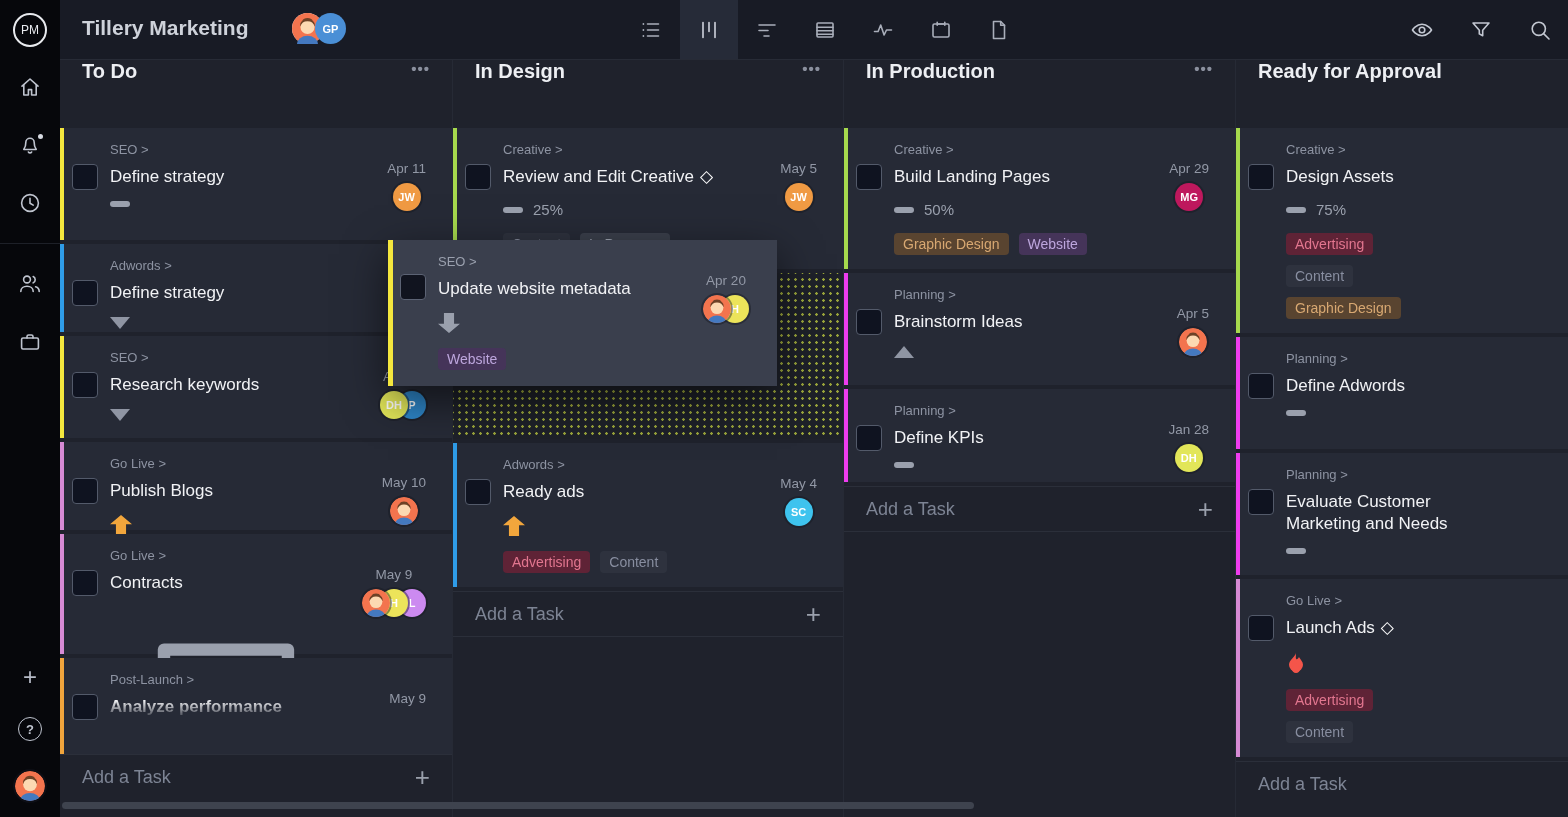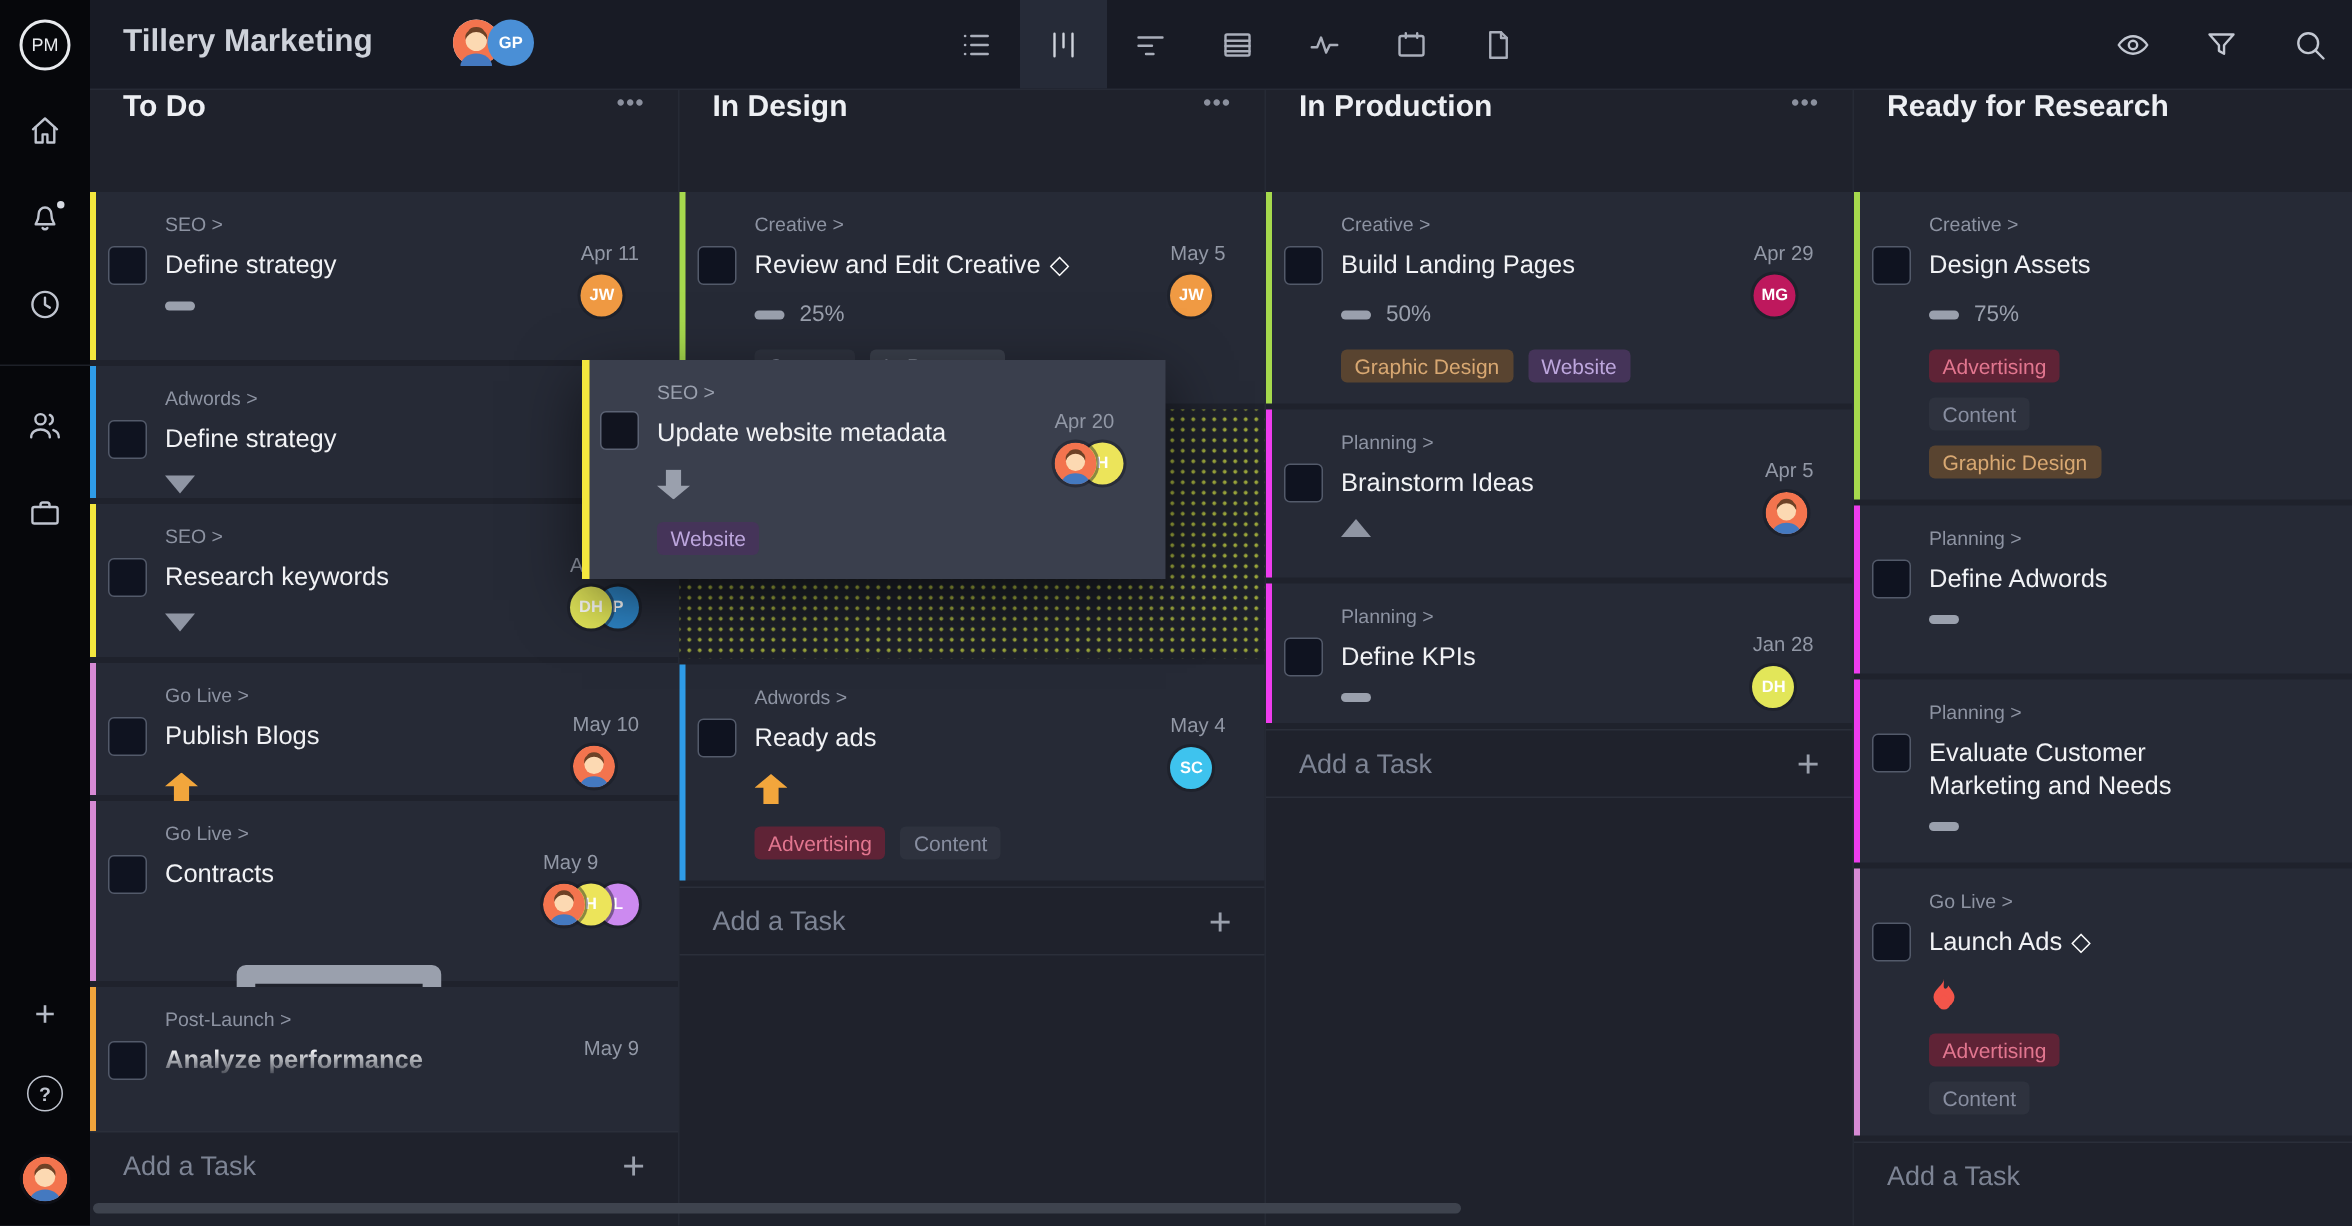--- a/index.html
+++ b/index.html
@@ -17,21 +17,21 @@
   .sbottom { margin-top:auto; display:flex; flex-direction:column; align-items:center; gap:30px; padding-bottom:16px; color:#bfc4cf; }
   .plus-glyph { font-size:24px; font-weight:400; color:#b5bac6; line-height:20px; }
   .help-circle { width:24px; height:24px; border:1.6px solid #bfc4cf; border-radius:50%;
     display:flex; align-items:center; justify-content:center; font-size:13px; font-weight:700; }
   .bell-dot { position:absolute; right:-1px; top:1px; width:5px; height:5px; border-radius:50%; background:#d6dae2; }
 
   
   .main { position:absolute; left:60px; top:0; width:1508px; height:817px; }
   .header { position:relative; height:60px; background:#181b25; border-bottom:1px solid #272b36; }
   .htitle { position:absolute; left:22px; top:16px; font-size:21px; font-weight:600; color:#ced2da; }
-  .havatars { position:absolute; left:242px; top:13px; display:flex;align-items:center; }
+  .havatars { position:absolute; left:232px; top:13px; display:flex;align-items:center; }
   .hav { width:31px; height:31px; border-radius:50%; display:flex; align-items:center; justify-content:center;
     font-size:11px; font-weight:700; color:#fff; }
   .hav + .hav { margin-left:-8px; }
   .view-tabs { position:absolute; left:562px; top:0; height:100%; display:flex; color:#a9aeba; }
   .vtab { width:58px; height:100%; display:flex; align-items:center; justify-content:center; cursor:pointer; }
   .vtab.active { background:#262b38; color:#cfd3dc; }
   .header-right { position:absolute; right:16px; top:0; height:100%; display:flex; align-items:center; gap:35px; color:#c3c8d2; }
   .header-right .hicon { width:24px; height:24px; cursor:pointer; }
 
   
@@ -53,21 +53,21 @@
   .card-title { margin-top:9px; font-size:17px; color:#f1f2f5; line-height:22px; max-width:230px; }
   .card-title .diamond { font-size:17px; margin-left:6px; color:#fff; }
   .card-meta { margin-top:13px; display:flex; align-items:center; gap:10px; color:#9aa0ad; font-size:15px; }
   .card-tags { margin-top:15px; display:flex; gap:10px; flex-wrap:wrap; }
   .tag { font-size:14px; padding:3px 9px; border-radius:4px; white-space:nowrap; }
   .tag-plain  { color:#888ea0; background:rgba(141,147,162,0.08); }
   .tag-gray   { color:#9fa5b2; background:#3a3f4b; }
   .tag-purple { color:#bda6dd; background:#453459; }
   .tag-maroon { color:#e2768f; background:#5f2336; }
   .tag-brown  { color:#d8a872; background:#594430; }
-  .card-side { position:absolute; top:33px; right:26px; display:flex; flex-direction:column; align-items:flex-start; gap:7px; }
+  .card-side { position:absolute; top:33px; right:26px; display:flex; flex-direction:column; align-items:center; gap:7px; }
   .card-date { font-size:13.5px; color:#9298a6; }
   .avatars { display:flex; }
   .av { width:28px; height:28px; border-radius:50%; display:flex; align-items:center; justify-content:center;
     font-size:11px; font-weight:700; color:#fff; box-shadow:0 0 0 2px rgba(22,25,34,.45); overflow:hidden; }
   .av + .av { margin-left:-10px; }
   .avatars .av:nth-child(1){ z-index:3; } .avatars .av:nth-child(2){ z-index:2; } .avatars .av:nth-child(3){ z-index:1; }
   .av svg { width:100%; height:100%; display:block; }
 
   
   .p-dash { width:20px; height:6px; border-radius:3px; background:#9aa0ad; }
@@ -500,21 +500,21 @@
 
         <div class="add-task">
           <span>Add a Task</span>
           <span class="plus">+</span>
         </div>
       </div>
     </section>
 
     <section class="column c4">
       <div class="col-header">
-        <span class="col-title">Ready for Research</span>
+        <span class="col-title">Ready for Approval</span>
       </div>
       <div class="cards">
         <div class="card" style="min-height:138px">
           <span class="strip" style="background: rgb(166, 217, 77);"></span>
           <span class="checkbox"></span>
           <div class="card-cat">Creative &gt;</div>
           <div class="card-title">Design Assets</div>
           <div class="card-meta">
             <span class="p-dash"></span>
             <span>75%</span>

